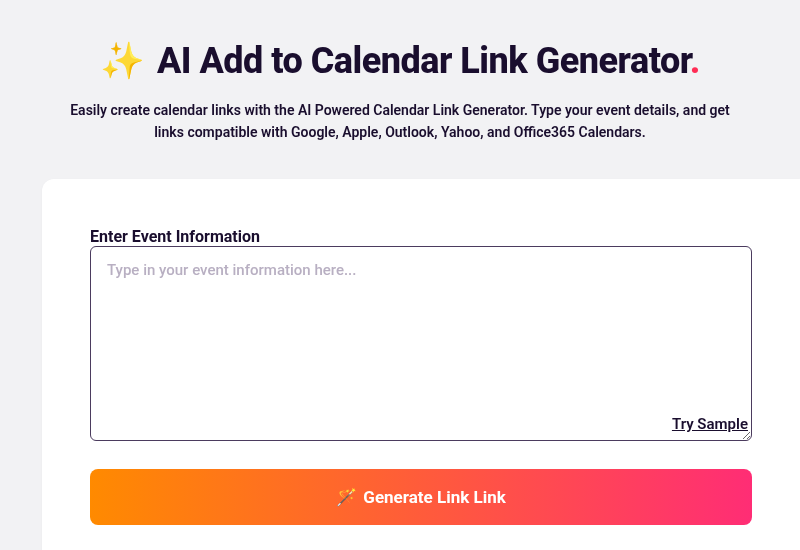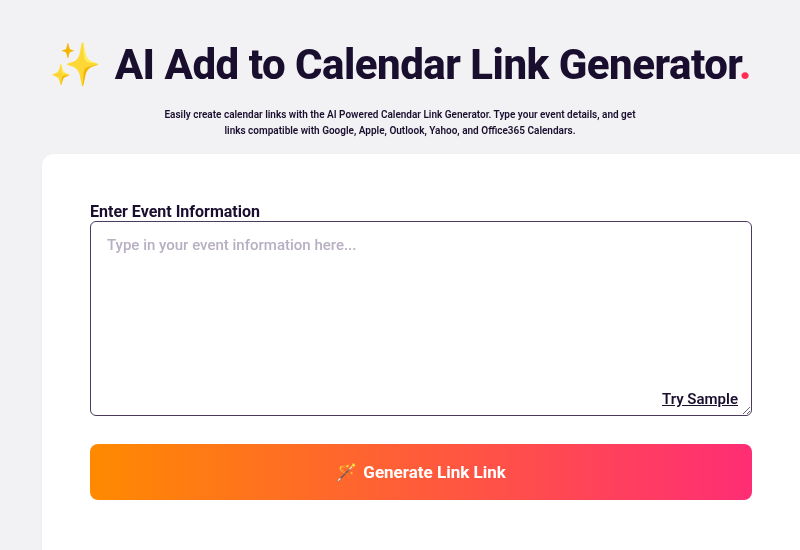--- a/index.html
+++ b/index.html
@@ -12,40 +12,40 @@
       background: #f2f2f4;
       width: 800px;
       height: 550px;
       overflow: hidden;
     }
     .container {
       padding-top: 40px;
       text-align: center;
     }
     .title {
-      font-size: 42px;
+      font-size: 36px;
       font-weight: 800;
       color: #1a0e2e;
       letter-spacing: -0.5px;
       margin-bottom: 18px;
       padding: 0 20px;
     }
     .title .sparkle {
       margin-right: 4px;
     }
     .title .dot {
       color: #ff2d55;
     }
     .subtitle {
-      font-size: 10px;
+      font-size: 14px;
       font-weight: 600;
       color: #1a0e2e;
       line-height: 1.55;
       padding: 0 44px;
-      margin-bottom: 16px;
+      margin-bottom: 36px;
     }
     .card {
       background: #ffffff;
       margin-left: 42px;
       border-radius: 12px 0 0 0;
       padding: 48px 48px 0 48px;
       text-align: left;
       box-shadow: 0 1px 3px rgba(0,0,0,0.04);
       min-height: 400px;
     }
@@ -71,21 +71,21 @@
       color: #0f766e;
       resize: vertical;
       outline: none;
     }
     textarea::placeholder {
       color: #b8afc2;
       font-weight: 500;
     }
     .try-sample {
       position: absolute;
-      right: 14px;
+      right: 4px;
       bottom: 12px;
       font-size: 15px;
       font-weight: 600;
       color: #1a0e2e;
       text-decoration: underline;
       cursor: pointer;
       background: transparent;
       border: none;
       font-family: inherit;
     }

